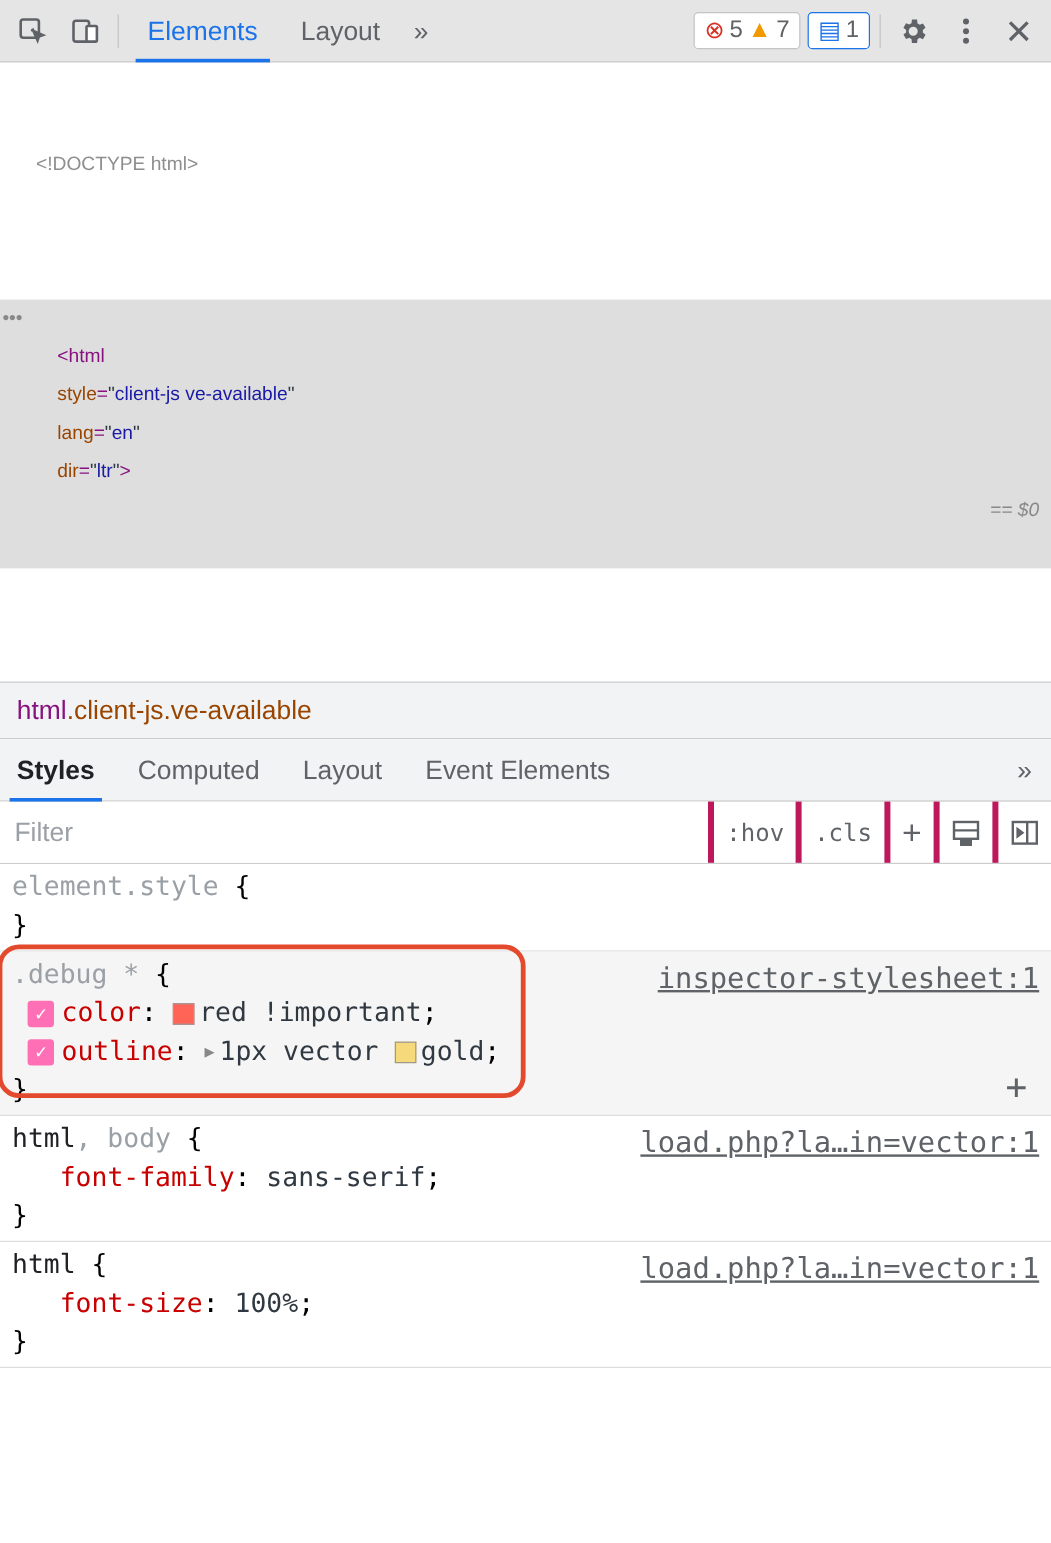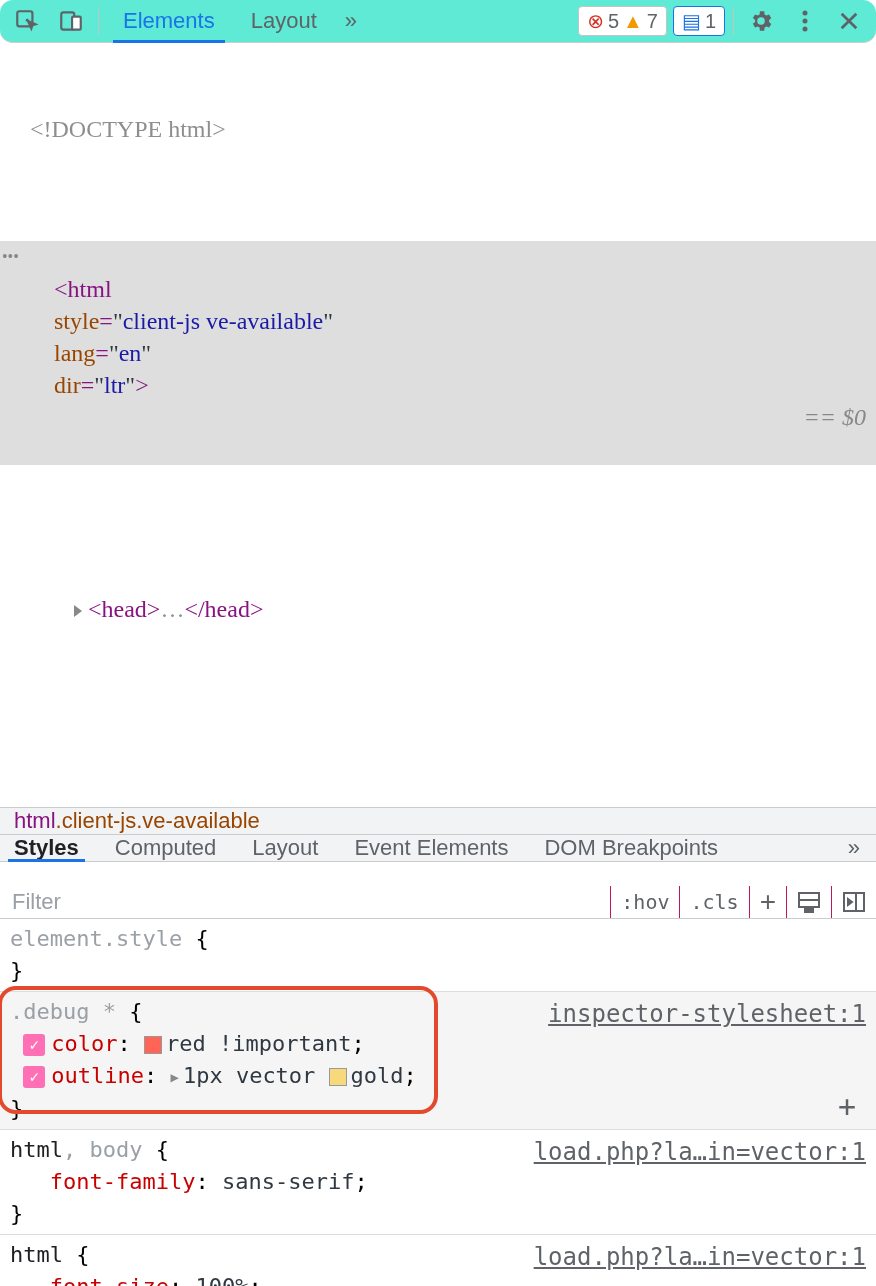--- a/index.html
+++ b/index.html
@@ -13,24 +13,23 @@
   display: flex;
   flex-direction: column;
 }
 
 
 .toolbar {
   display: flex;
   align-items: center;
   height: 52px;
   border-bottom: 1px solid #ccc;
-  background: #5eead4;
+  background: #e5e5e5;
   padding: 0 6px;
   gap: 2px;
-  border-radius: 13px;
 }
 .toolbar .icon-btn {
   width: 42px; height: 42px;
   display: flex; align-items: center; justify-content: center;
   border-radius: 4px;
   color: #5f6368;
 }
 .divider { width: 1px; height: 28px; background: #c4c4c4; margin: 0 4px; }
 .tabs { display: flex; align-items: stretch; height: 100%; }
 .tab {
@@ -56,25 +55,25 @@
 }
 .badge .err { color: #d93025; }
 .badge .warn { color: #f29900; }
 .issue-badge { border-color: #1a73e8; }
 .issue-badge .sq { color: #1a73e8; }
 .more-chevron { font-size: 22px; color: #5f6368; padding: 0 8px; }
 
 
 .dom-tree {
   flex: 0 0 auto;
-  font-family: Liberation Serif, serif;
-  font-size: 24px;
+  font-family: Liberation Sans, sans-serif;
+  font-size: 16px;
   line-height: 32px;
   padding: 6px 0 0 0;
-  height: 764px;
+  height: 516px;
   overflow: auto;
   color: #303942;
   white-space: pre-wrap;
   word-break: break-all;
 }
 .dom-line { padding: 0 10px 0 30px; position: relative; }
 .dom-line.selected { background: #dedede; }
 .dom-line.selected::before {
   content: "•••"; position: absolute; left: 2px; color: #888; font-size: 16px;
 }
@@ -121,31 +120,30 @@
 .subtab.active { color: #202124; font-weight: 600; }
 .subtab.active::after {
   content: ""; position: absolute; left: 0; right: 0; bottom: -1px;
   height: 3px; background: #1a73e8;
 }
 
 
 .filterbar {
   display: flex; align-items: center; height: 52px;
   border-bottom: 1px solid #ccc;
-  margin-top: 24px;
 }
 .filterbar input {
   flex: 1; height: 100%; border: none; outline: none;
   font-size: 22px; padding: 0 12px; color: #5f6368;
   font-family: inherit;
 }
 .filterbar input::placeholder { color: #9aa0a6; }
 .fbtn {
   padding: 0 10px; font-family: "Menlo",monospace; font-size: 20px;
-  color: #5f6368; border-left: 1px solid #be185d;
+  color: #5f6368; border-left: 5px solid #be185d;
   height: 100%; display: flex; align-items: center;
 }
 .fbtn.icon { font-family: inherit; }
 
 
 .styles {
   font-family: "Menlo","Consolas",monospace;
   font-size: 22px; line-height: 32px;
 }
 .rule {
@@ -266,21 +264,20 @@
 <div class="breadcrumb">
   <span class="bc">html</span>
     <span class="bc-cls">.client-js.ve-available</span>
 </div>
 
 <div class="subtabs">
   <div class="subtab active">Styles</div>
   <div class="subtab">Computed</div>
   <div class="subtab">Layout</div>
   <div class="subtab">Event Elements</div>
-  <div class="subtab">DOM Breakpoints</div>
   <div class="more-chevron" style="margin-left:auto">»</div>
 </div>
 
 <div class="filterbar">
   <input placeholder="Filter" style="">
   <div class="fbtn">:hov</div>
   <div class="fbtn">.cls</div>
   <div class="fbtn icon" style="font-size:28px">+</div>
   <div class="fbtn icon">
     <svg width="24" height="22" viewBox="0 0 24 22" fill="none" stroke="#5f6368" stroke-width="2">

